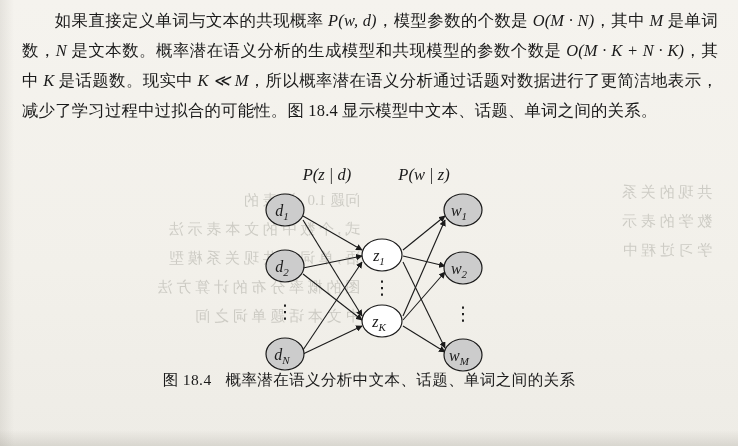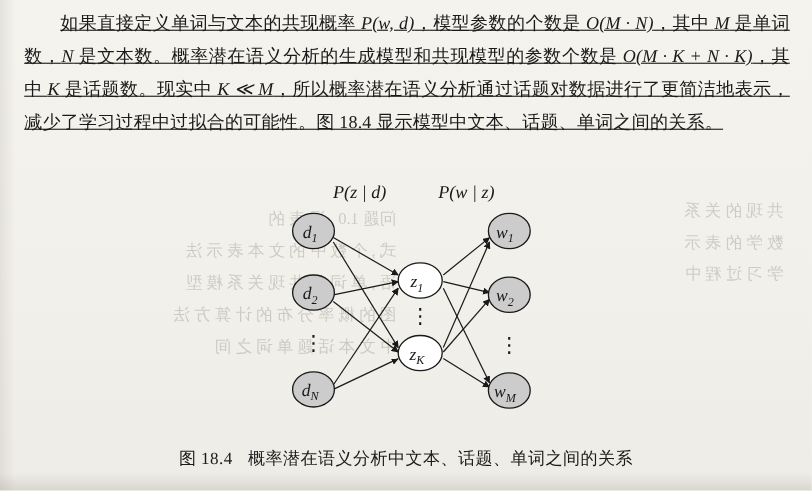--- a/index.html
+++ b/index.html
@@ -27,21 +27,20 @@
     left: 22px;
     width: 696px;
     font-size: 16.4px;
     line-height: 30px;
     text-align: justify;
     letter-spacing: 0.2px;
   }
   .body-text p {
     margin: 0;
     text-indent: 2em;
-    text-decoration: underline;
   }
   .mi { font-style: italic; font-family: "Liberation Serif", serif; }
 
   
   .ghost {
     position: absolute;
     left: 30px;
     top: 186px;
     width: 330px;
     font-size: 15px;
@@ -63,21 +62,21 @@
     position: absolute;
     left: 0;
     top: 158px;
     width: 738px;
     height: 230px;
   }
   .figure svg { display: block; }
 
   .caption {
     position: absolute;
-    top: 407px;
+    top: 370px;
     left: 0;
     width: 738px;
     text-align: center;
     font-size: 15.5px;
     letter-spacing: 0.4px;
   }
   .caption .capnum { margin-right: 14px; }
 
   .edge-shadow-bottom {
     position: absolute;

